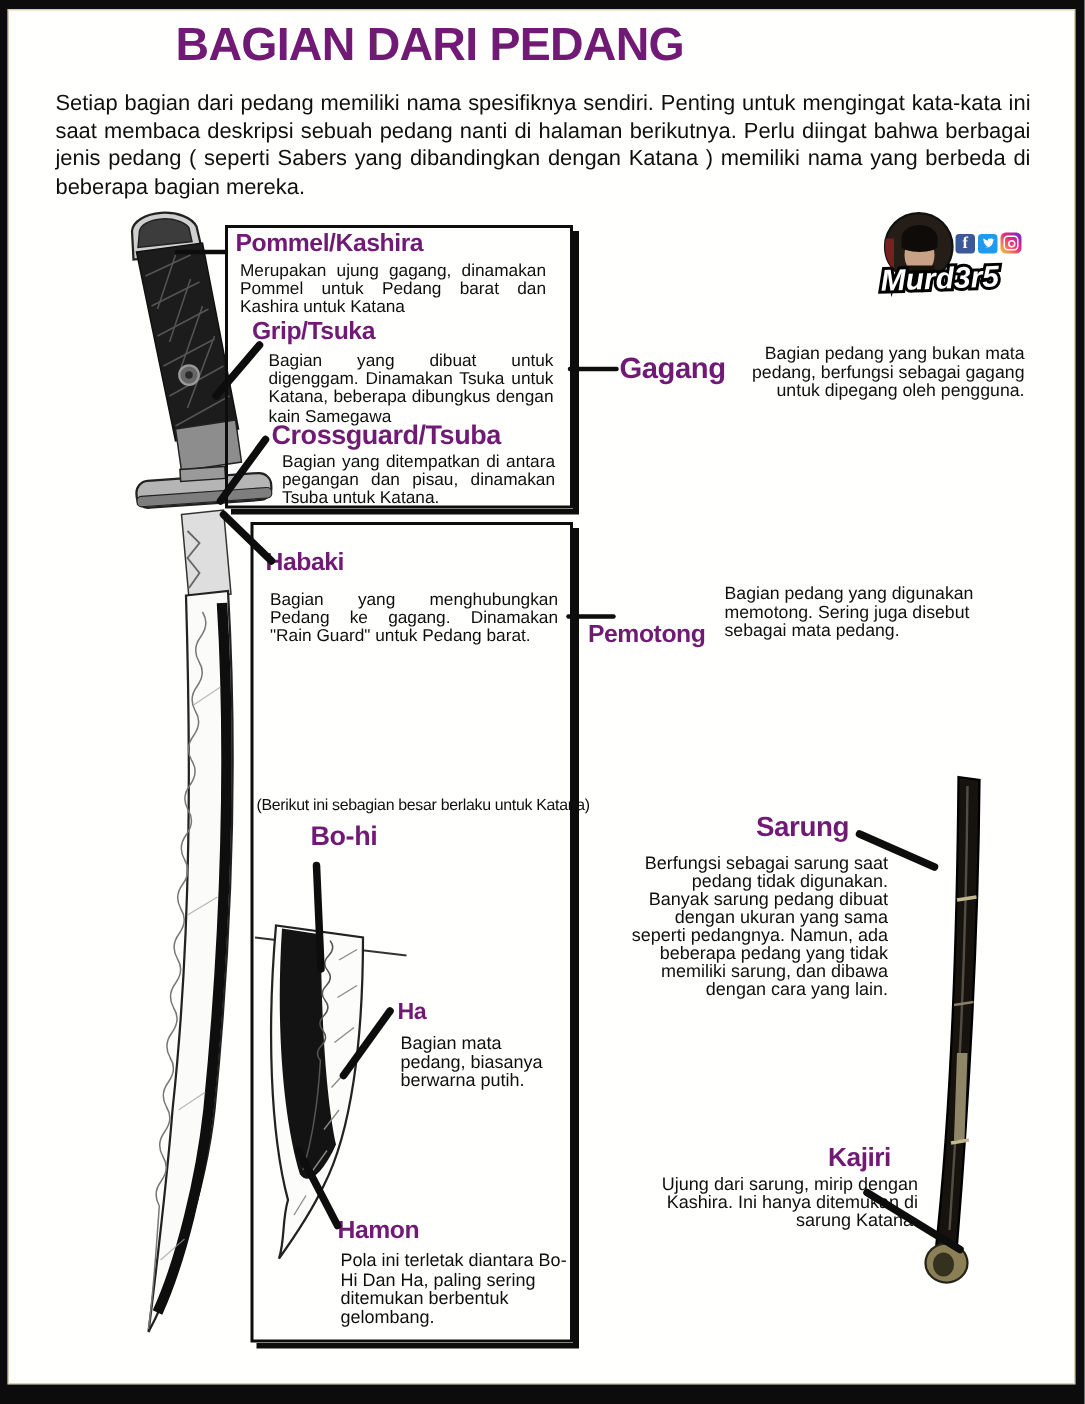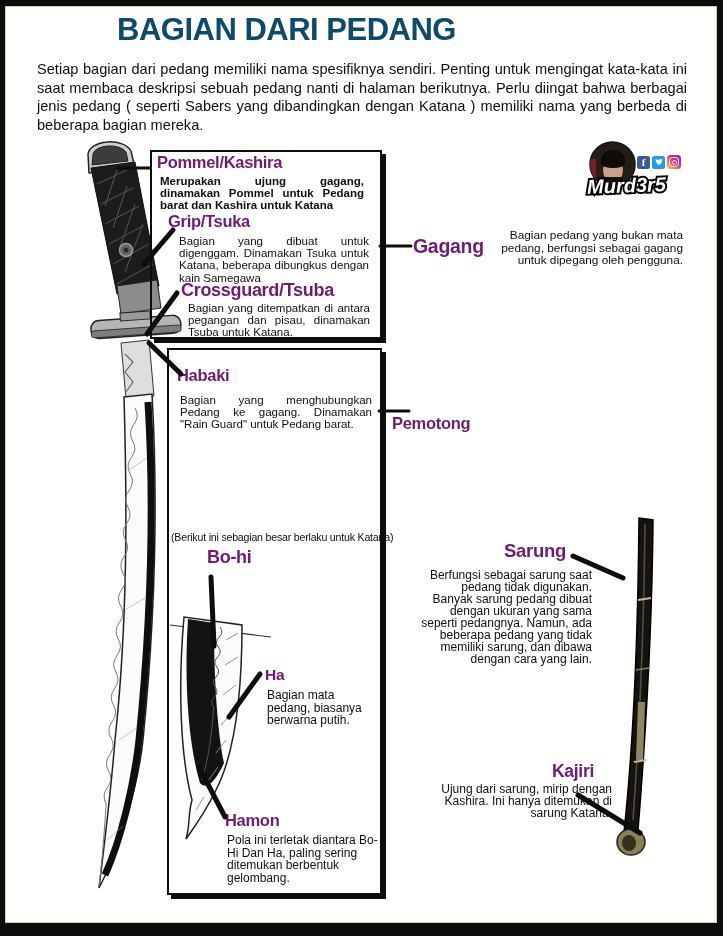--- a/index.html
+++ b/index.html
@@ -2,21 +2,21 @@
 <html><head>
 <meta charset="utf-8">
 <style>
   html,body{margin:0;padding:0;background:#222;}
   .poster{position:relative;width:723px;height:936px;background:#fffffd;overflow:hidden;
           font-family:"Liberation Sans","DejaVu Sans",sans-serif;color:#0f0f0f;}
   .frame{position:absolute;inset:0;z-index:60;pointer-events:none;
          border-style:solid;border-color:#0c0c0c;border-width:6px 6px 13px 5px;
          box-shadow:inset 0 0 0 1px #d6d2b0;}
   .title{position:absolute;top:12px;left:0;width:573px;text-align:center;margin:0;
-         font-size:31px;font-weight:bold;letter-spacing:-.5px;color:#0c4a6e;z-index:20;}
+         font-size:31px;font-weight:bold;letter-spacing:-.5px;color:#701a75;z-index:20;}
   .intro{position:absolute;top:60px;left:37px;width:650px;margin:0;font-size:14.6px;
          line-height:1.28;text-align:justify;z-index:20;}
   .box{position:absolute;border:2px solid #0d0d0d;background:transparent;
        box-shadow:4px 4px 0 #0d0d0d;z-index:20;}
   .box1{left:150px;top:150px;width:228px;height:185px;}
   .box2{left:167px;top:348px;width:211px;height:543px;}
   .term{position:absolute;font-weight:bold;color:#701a75;letter-spacing:-.3px;white-space:nowrap;z-index:25;}
   .desc{position:absolute;font-size:11.5px;line-height:1.06;text-align:justify;z-index:25;}
   .plain{text-align:left;}
   .rightal{text-align:right;margin-left:20px;}
@@ -108,21 +108,21 @@
     <line x1="22" y1="250" x2="34" y2="248" stroke="#c3b88f" stroke-width="2.2"></line>
     <ellipse cx="19" cy="330" rx="14" ry="13" fill="#8a7f55" stroke="#26231a" stroke-width="1.5"></ellipse>
     <ellipse cx="17" cy="331" rx="7" ry="8" fill="#35311f"></ellipse>
   </svg>
 
   <h1 class="title">BAGIAN DARI PEDANG</h1>
   <p class="intro">Setiap bagian dari pedang memiliki nama spesifiknya sendiri. Penting untuk mengingat kata-kata ini saat membaca deskripsi sebuah pedang nanti di halaman berikutnya. Perlu diingat bahwa berbagai jenis pedang ( seperti Sabers yang dibandingkan dengan Katana ) memiliki nama yang berbeda di beberapa bagian mereka.</p>
 
   <div class="box box1">
     <div class="term" style="left:5px;top:1px;font-size:16.5px;">Pommel/Kashira</div>
-    <div class="desc" style="left:8px;top:23px;width:204px;font-weight:bold;">Merupakan ujung gagang, dinamakan Pommel untuk Pedang barat dan Kashira untuk Katana</div>
+    <div class="desc" style="left:8px;top:23px;width:204px;">Merupakan ujung gagang, dinamakan Pommel untuk Pedang barat dan Kashira untuk Katana</div>
     <div class="term" style="left:16px;top:60px;font-size:16.5px;">Grip/Tsuka</div>
     <div class="desc" style="left:27px;top:83px;width:190px;">Bagian yang dibuat untuk digenggam. Dinamakan Tsuka untuk Katana, beberapa dibungkus dengan kain Samegawa</div>
     <div class="term" style="left:29px;top:128px;font-size:18px;">Crossguard/Tsuba</div>
     <div class="desc" style="left:36px;top:150px;width:182px;">Bagian yang ditempatkan di antara pegangan dan pisau, dinamakan Tsuba untuk Katana.</div>
   </div>
 
   <div class="term" style="left:413px;top:235px;font-size:19.5px;">Gagang</div>
   <div class="desc plain" style="left:483px;top:229px;width:200px;font-size:11.8px;text-align:right;">Bagian pedang yang bukan mata pedang, berfungsi sebagai gagang untuk dipegang oleh pengguna.</div>
 
   <div class="box box2">
@@ -130,20 +130,21 @@
     <div class="desc plain" style="left:11px;top:44px;width:192px;text-align:justify;">Bagian yang menghubungkan Pedang ke gagang. Dinamakan "Rain Guard" untuk Pedang barat.</div>
     <div class="note" style="left:2px;top:181px;width:205px;text-align:center;">(Berikut ini sebagian besar berlaku untuk Katana)</div>
     <div class="term" style="left:38px;top:197px;font-size:18px;">Bo-hi</div>
     <div class="term" style="left:96px;top:316px;font-size:15.5px;">Ha</div>
     <div class="desc plain" style="left:98px;top:339px;width:100px;font-size:12px;text-align:left;">Bagian mata pedang, biasanya berwarna putih.</div>
     <div class="term" style="left:56px;top:461px;font-size:16.5px;">Hamon</div>
     <div class="desc plain" style="left:58px;top:484px;width:152px;font-size:12px;text-align:left;">Pola ini terletak diantara Bo-Hi Dan Ha, paling sering ditemukan berbentuk gelombang.</div>
   </div>
 
   <div class="term" style="left:392px;top:414px;font-size:16.5px;">Pemotong</div>
+  <div class="desc plain" style="left:483px;top:389px;width:172px;font-size:11.8px;text-align:left;">Bagian pedang yang digunakan memotong. Sering juga disebut sebagai mata pedang.</div>
 
   <div class="term" style="left:504px;top:540px;font-size:18.5px;text-align:center;">Sarung</div>
   <div class="desc rightal" style="left:398px;top:569px;width:174px;font-size:12px;text-align:right;line-height:1.0;">Berfungsi sebagai sarung saat pedang tidak digunakan. Banyak sarung pedang dibuat dengan ukuran yang sama seperti pedangnya. Namun, ada beberapa pedang yang tidak memiliki sarung, dan dibawa dengan cara yang lain.</div>
 
   <div class="term" style="left:552px;top:761px;font-size:17.5px;">Kajiri</div>
   <div class="desc rightal" style="left:420px;top:783px;width:172px;font-size:12px;text-align:right;line-height:1.0;">Ujung dari sarung, mirip dengan Kashira. Ini hanya ditemukan di sarung Katana.</div>
 
   <svg class="avatar" width="47" height="47" viewBox="0 0 47 47">
     <circle cx="23.5" cy="23.5" r="22.5" fill="#241d18" stroke="#111" stroke-width="1.5"></circle>
     <clipPath id="av">

